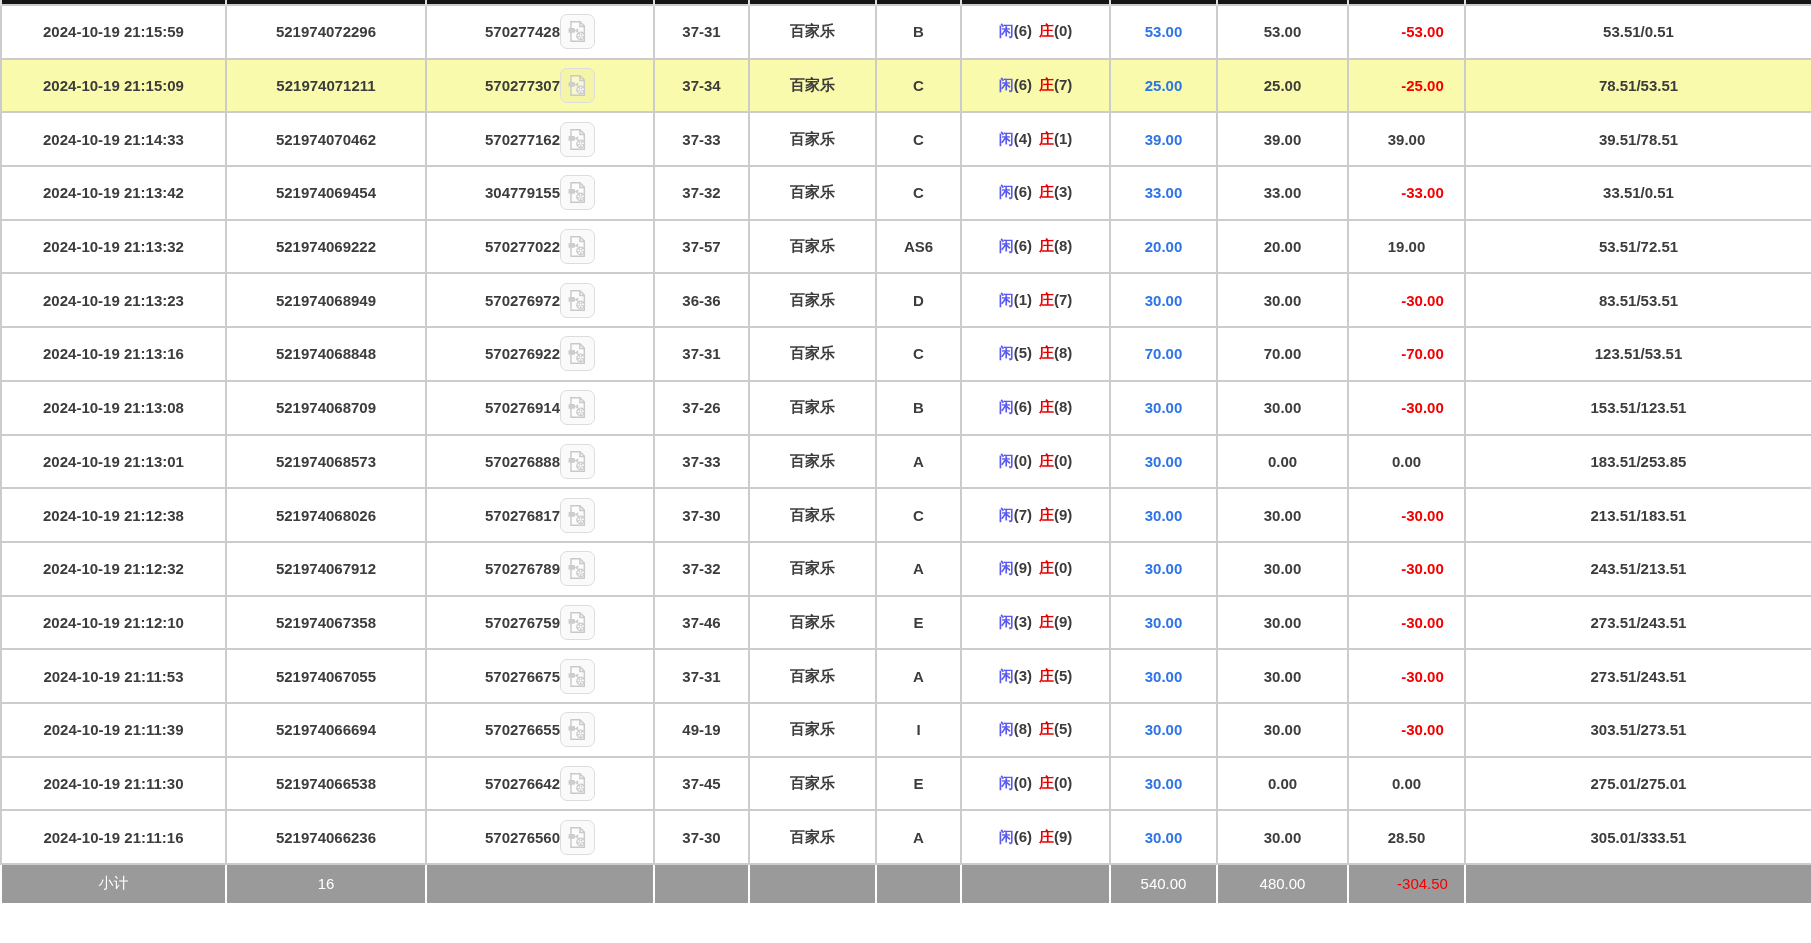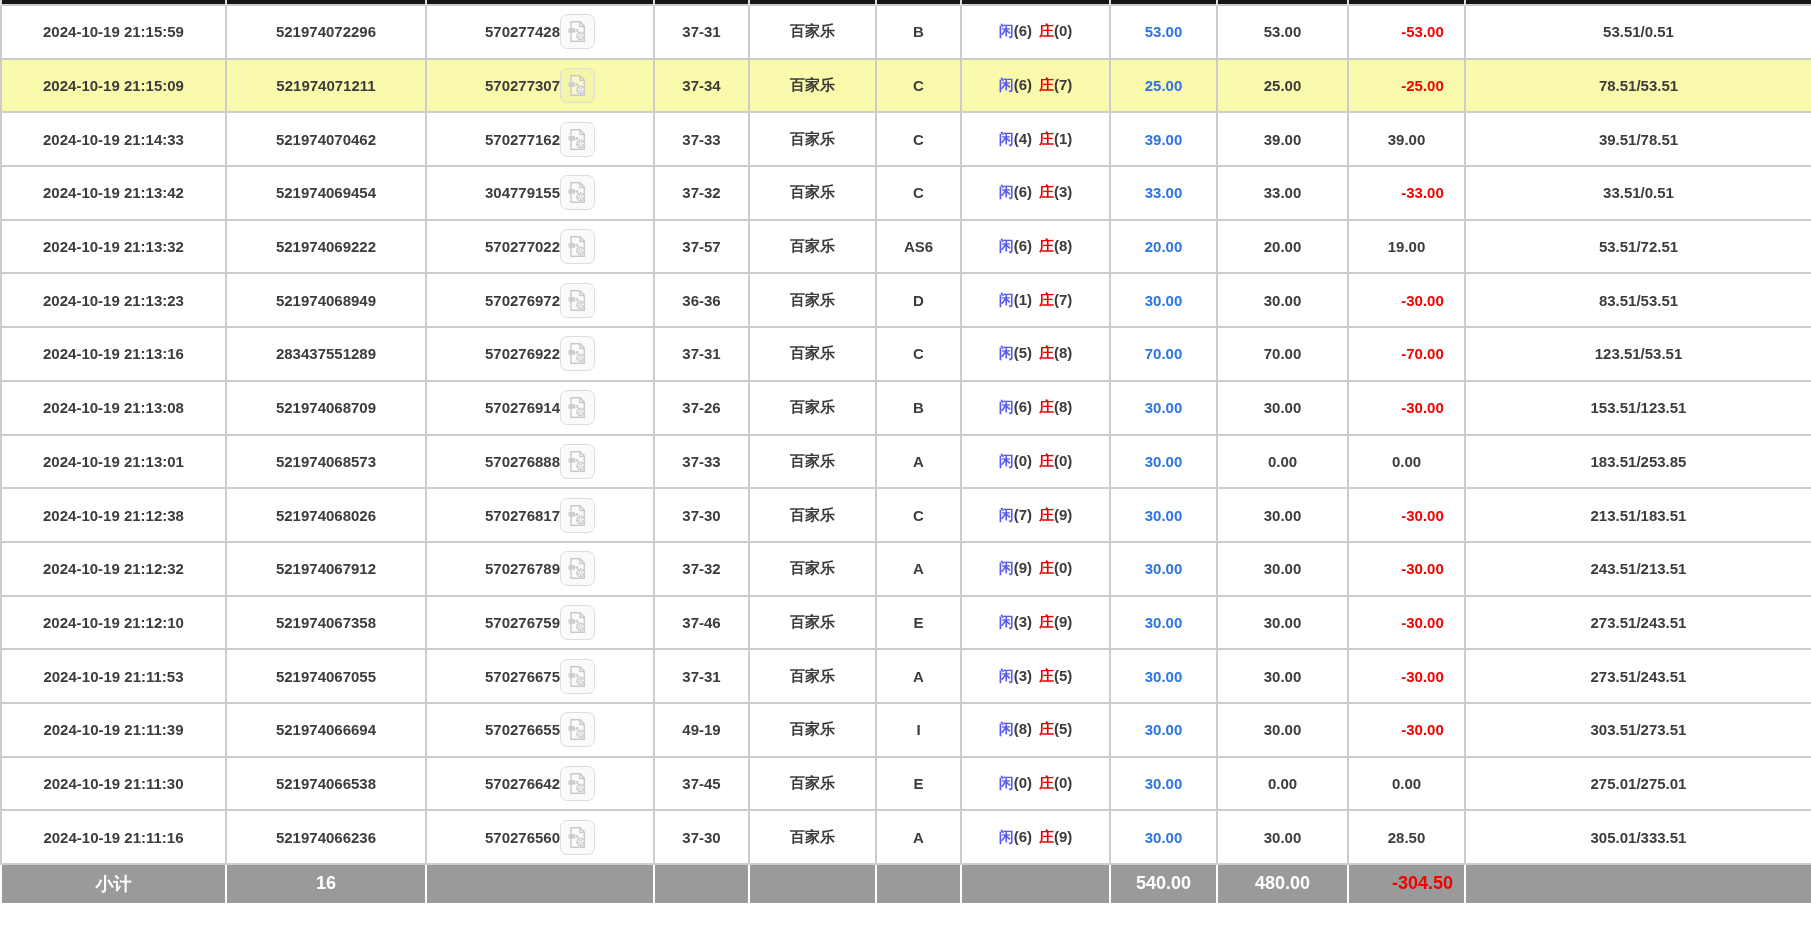--- a/index.html
+++ b/index.html
@@ -6,21 +6,21 @@
     font-family:"Liberation Sans", sans-serif;}
   table{border-collapse:collapse;table-layout:fixed;width:1811px;}
   td{border:2px solid var(--border-gray);text-align:center;vertical-align:middle;
      font-size:15px;color:var(--text-dark);padding:0;white-space:nowrap;overflow:hidden;}
   thead tr{height:4px;}
   thead td{background:var(--header-black);border-color:#ddd;border-top:none;border-bottom-width:0;height:4px;padding:0;}
   tr.data{height:53.7px;font-weight:bold;}
   tr.data td{background:#fff;}
   tr.data.hl td{background:var(--highlight-yellow);}
   tr.sum{height:39.5px;}
-  tr.sum td{background:var(--summary-gray);color:#fff;border-color:#fff;font-size:18px;font-weight:bold;}
+  tr.sum td{background:var(--summary-gray);color:#fff;border-color:#fff;font-size:15px;}
   tr.sum td.neg{color:var(--negative-red);}
   td.c-bet{color:var(--amount-blue);}
   td.neg{color:var(--negative-red);padding-left:32px;}
   .p{color:var(--player-blue);}
   .z{color:var(--banker-red);margin-left:7px;}
   .n{color:var(--text-dark);}
   .round-wrap{display:inline-flex;align-items:center;justify-content:center;}
   .vbtn{width:35px;height:35px;border:1px solid #ddd;border-radius:7px;
         background:rgba(0,0,0,0.02);display:inline-flex;align-items:center;justify-content:center;
         padding:0;cursor:pointer;flex:0 0 auto;}
@@ -246,21 +246,21 @@
     <td>百家乐</td>
     <td>D</td>
     <td><span class="p">闲</span><span class="n">(1)</span><span class="z">庄</span><span class="n">(7)</span></td>
     <td class="c-bet">30.00</td>
     <td>30.00</td>
     <td class="neg">-30.00</td>
     <td>83.51/53.51</td>
   </tr>
       <tr class="data">
     <td>2024-10-19 21:13:16</td>
-    <td>283437551289</td>
+    <td>521974068848</td>
     <td>
       <span class="round-wrap">
         <span>570276922</span>
         <button class="vbtn">
           <svg width="23" height="23" viewBox="0 0 24 24" fill="none">
             <path d="M5.2 1.8h9.3l4.6 4.6v15.8H5.2z" stroke="#c9c9c9" stroke-width="1.5" fill="rgba(255,255,255,0.4)"></path>
             <path d="M14.5 1.8v4.9h4.6" stroke="#c9c9c9" stroke-width="1.5" fill="none"></path>
             <rect x="2.6" y="8.4" width="6.8" height="5" rx="1" fill="#cdcdcd"></rect>
             <path d="M9.4 10.6l3.4-2v4.8l-3.4-2z" fill="#cdcdcd"></path>
             <circle cx="15.3" cy="16.6" r="4.7" fill="#cdcdcd"></circle>

